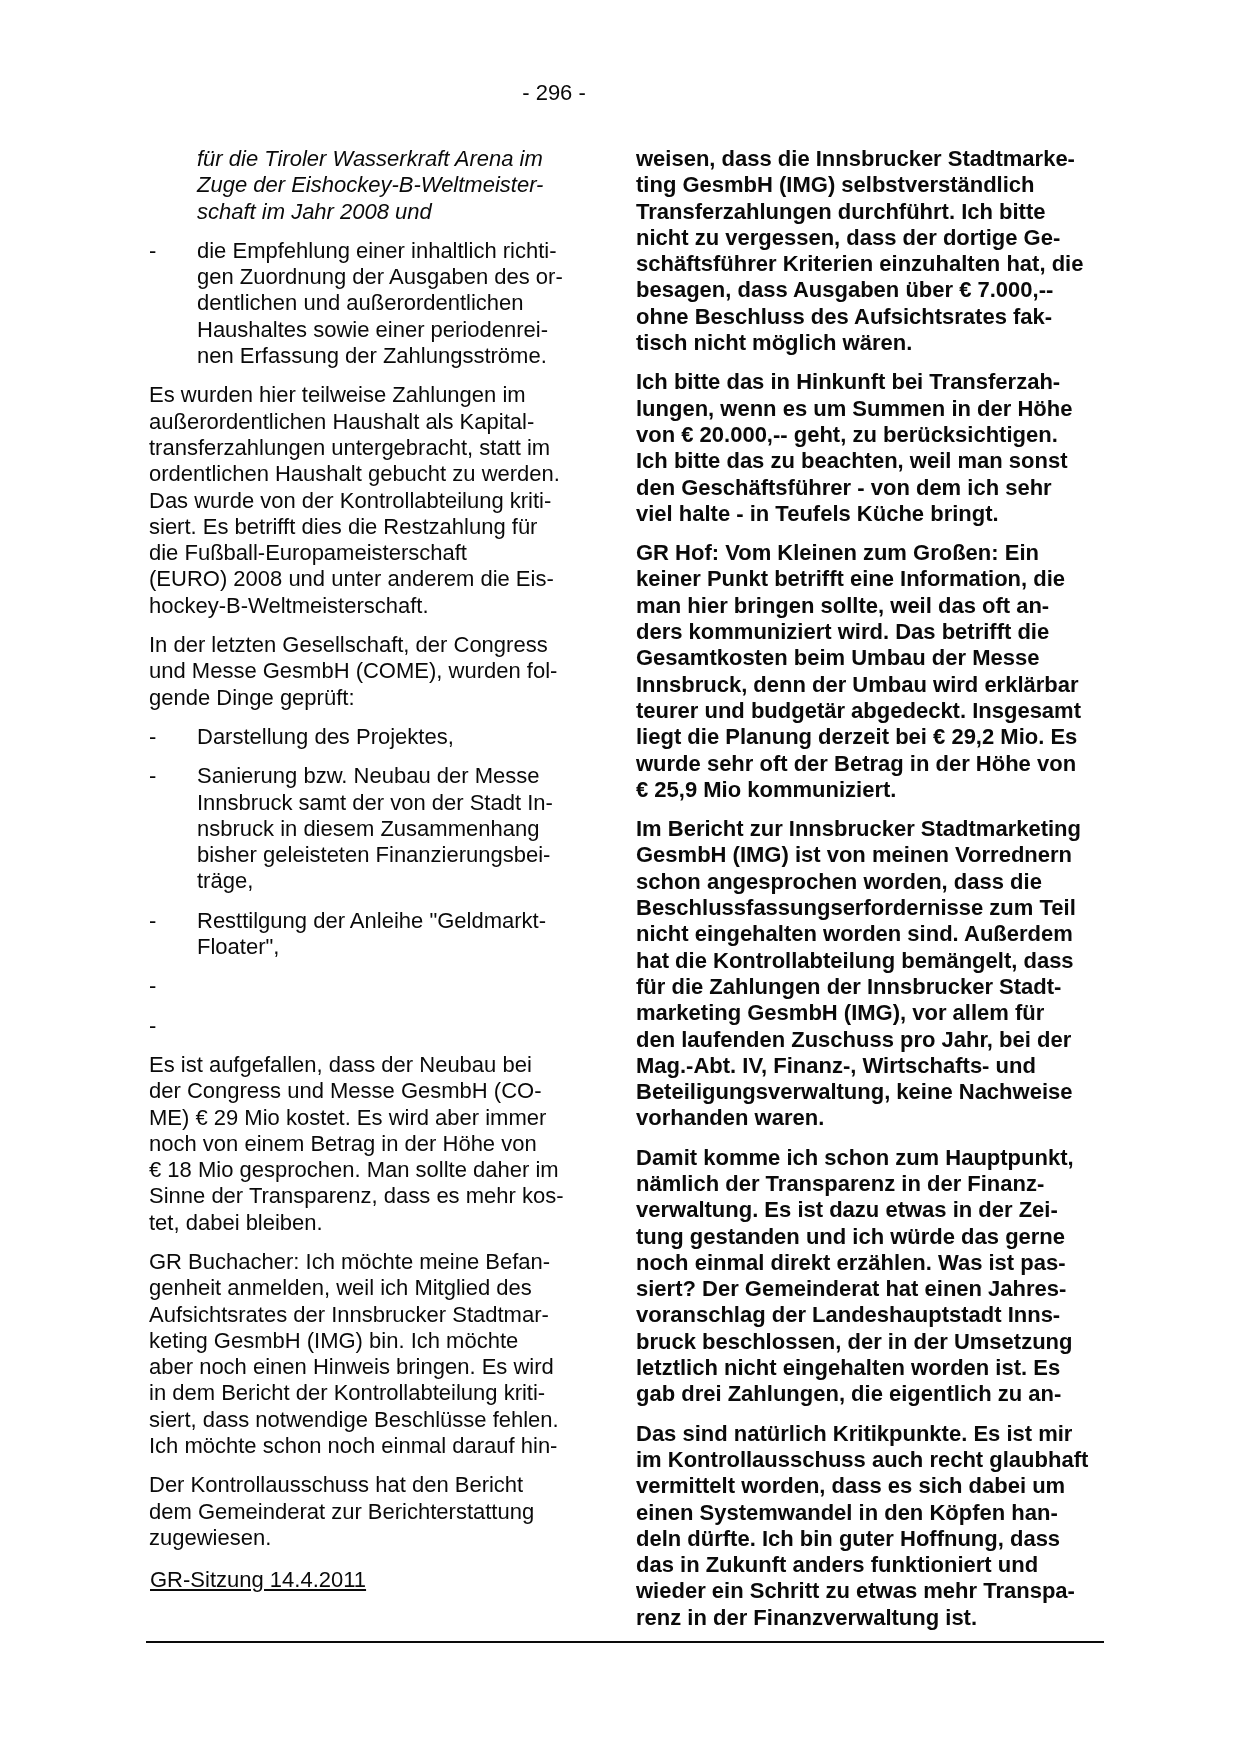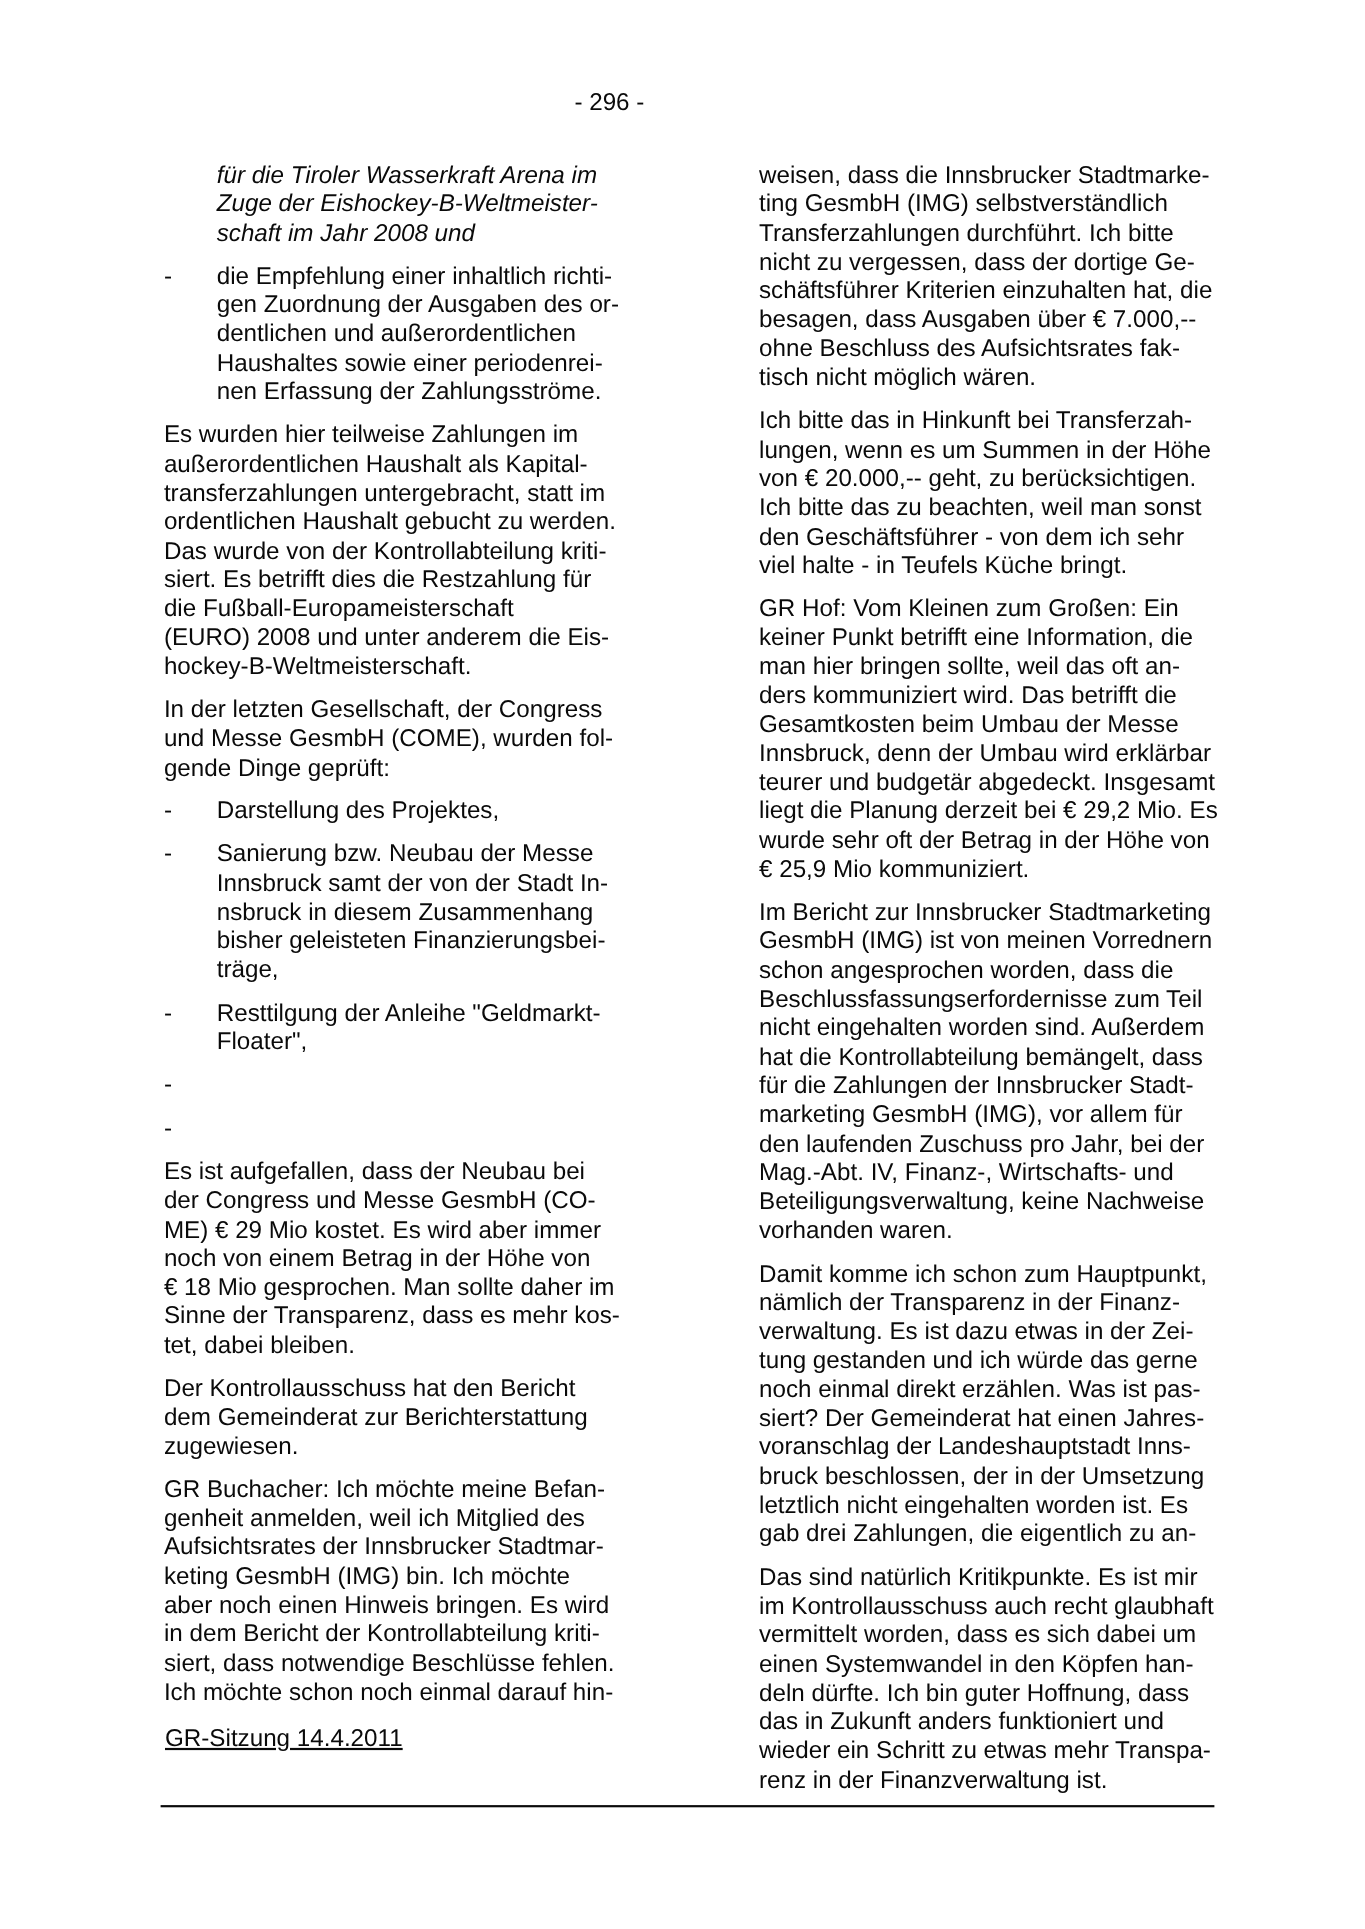--- a/index.html
+++ b/index.html
@@ -26,21 +26,21 @@
     text-align: center;
     white-space: pre;
     margin-left: 40px;
   }
   .column {
     position: absolute;
     top: 146px;
     width: 465px;
   }
   .column.left  { left: 149px; }
-  .column.right { left: 690px; }
+  .column.right { left: 636px; font-weight: bold; }
   .block {
     margin: 0 0 13px 0;
     white-space: pre;
   }
   .block.bullet { display: flex; }
   .block.bullet .marker {
     flex: none;
     width: 48px;
   }
   .block.hang { padding-left: 48px; font-style: italic; }
@@ -114,31 +114,31 @@
     <div class="block bullet">
       <span class="marker">-</span>
     </div>
     <div class="block">Es ist aufgefallen, dass der Neubau bei
 der Congress und Messe GesmbH (CO-
 ME) € 29 Mio kostet. Es wird aber immer
 noch von einem Betrag in der Höhe von
 € 18 Mio gesprochen. Man sollte daher im
 Sinne der Transparenz, dass es mehr kos-
 tet, dabei bleiben.</div>
-    <div class="block">Der Kontrollausschuss hat den Bericht
-dem Gemeinderat zur Berichterstattung
-zugewiesen.</div>
     <div class="block">GR Buchacher: Ich möchte meine Befan-
 genheit anmelden, weil ich Mitglied des
 Aufsichtsrates der Innsbrucker Stadtmar-
 keting GesmbH (IMG) bin. Ich möchte
 aber noch einen Hinweis bringen. Es wird
 in dem Bericht der Kontrollabteilung kriti-
 siert, dass notwendige Beschlüsse fehlen.
 Ich möchte schon noch einmal darauf hin-</div>
+    <div class="block">Der Kontrollausschuss hat den Bericht
+dem Gemeinderat zur Berichterstattung
+zugewiesen.</div>
   </div>
 
   <div class="column right">
     <div class="block">weisen, dass die Innsbrucker Stadtmarke-
 ting GesmbH (IMG) selbstverständlich
 Transferzahlungen durchführt. Ich bitte
 nicht zu vergessen, dass der dortige Ge-
 schäftsführer Kriterien einzuhalten hat, die
 besagen, dass Ausgaben über € 7.000,--
 ohne Beschluss des Aufsichtsrates fak-

